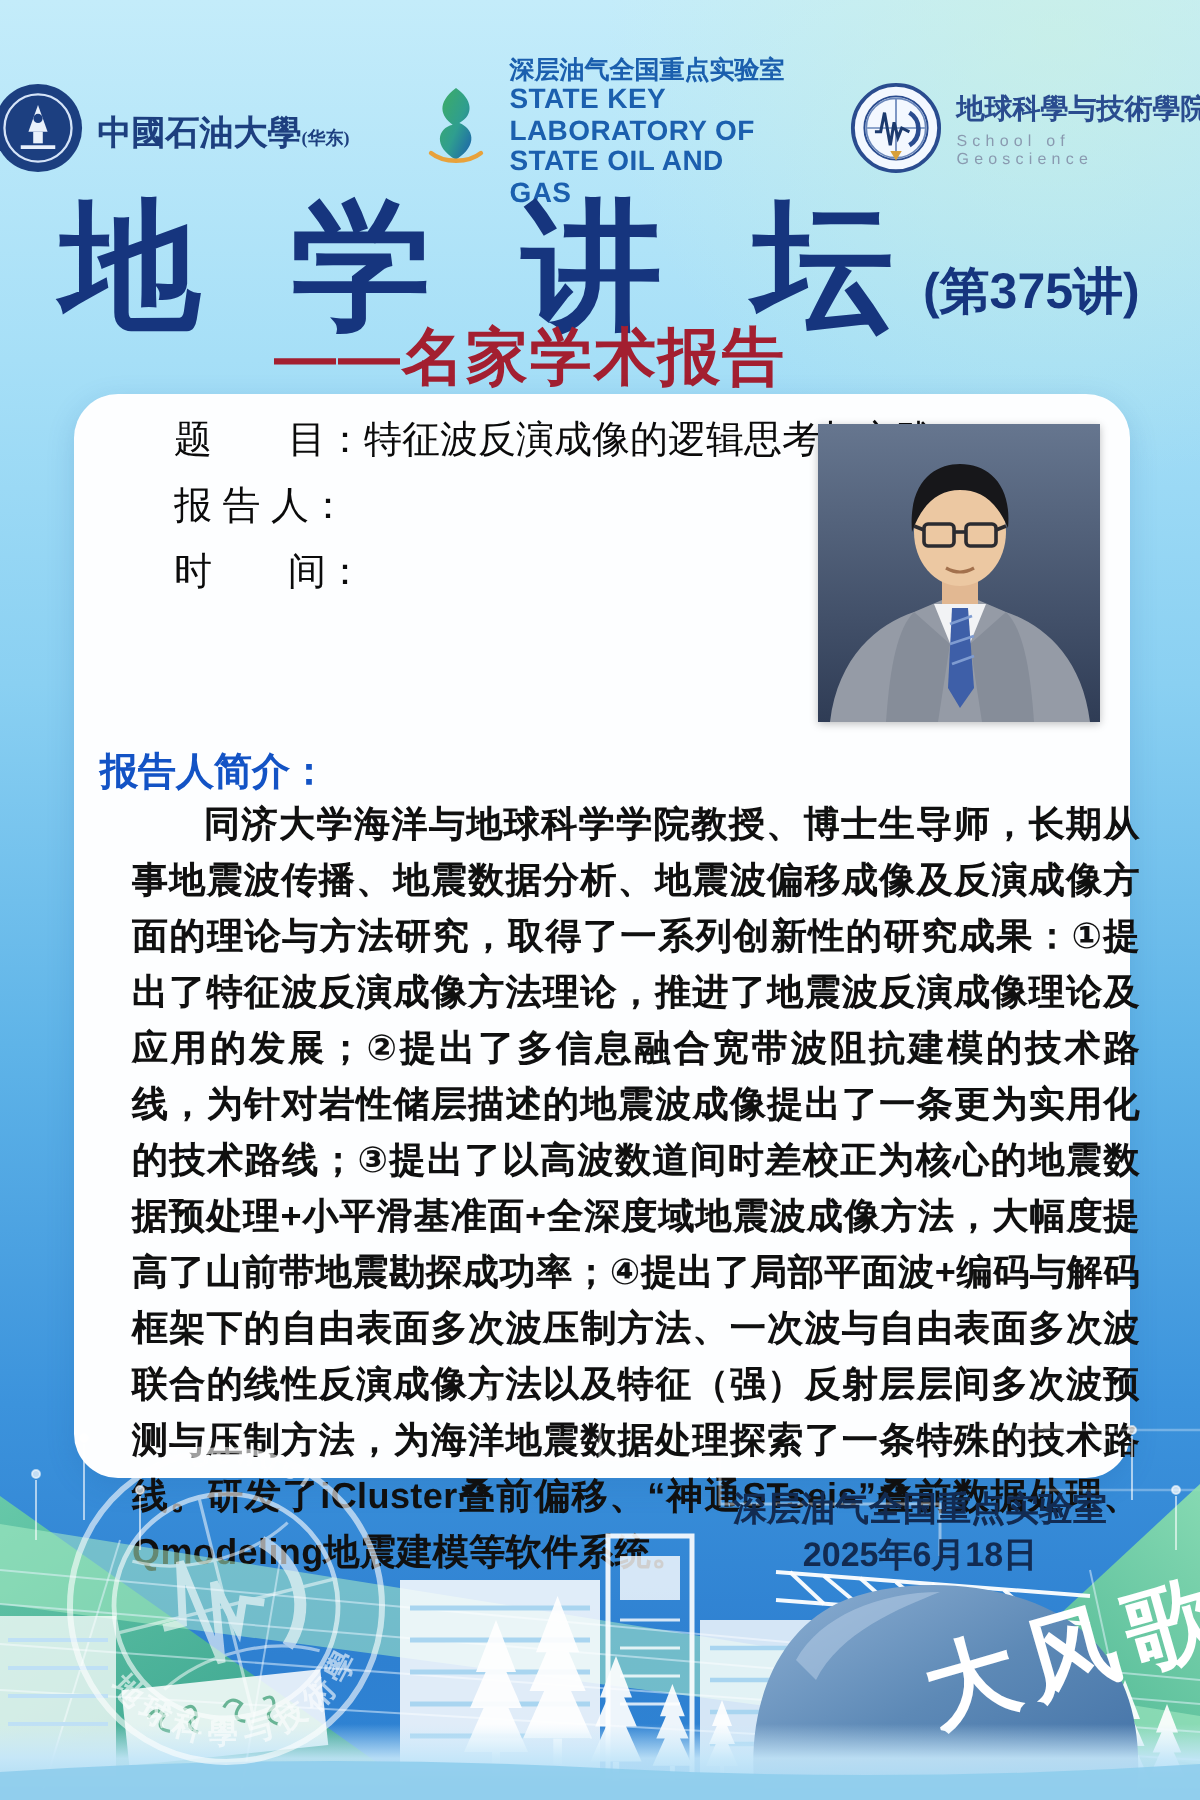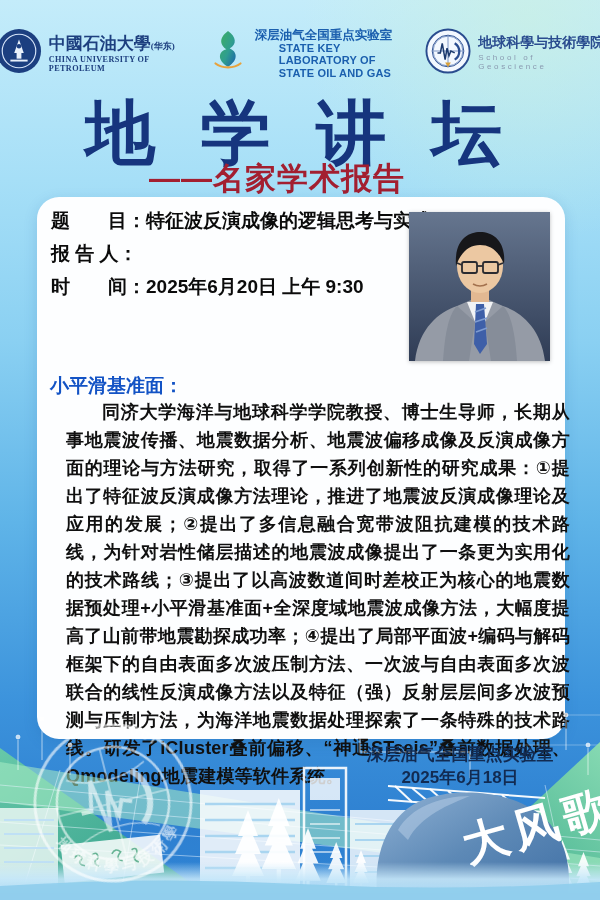--- a/index.html
+++ b/index.html
@@ -12,33 +12,33 @@
       linear-gradient(180deg,#c4ecfa 0%, #a6dff7 20%, #8ad0f2 38%, #5fb4e8 58%, #3c93dc 78%, #2e80d1 92%, #2f84d4 100%);
   }
   
   .logos{ position:absolute; left:0; top:28px; width:600px; display:flex; justify-content:center; gap:33px; }
   .logo{ display:flex; align-items:center; gap:7px; }
   .logo-txt{ display:flex; flex-direction:column; line-height:1.12; }
   .cup-cn{ font-family:"Liberation Serif","DejaVu Serif",serif; font-weight:700; font-size:17px; color:#1d3f7f; white-space:nowrap;}
   .cup-suffix{ font-size:9px; font-weight:700; }
   .cup-en{ font-family:"Liberation Serif","DejaVu Serif",serif; font-size:8.2px; font-weight:700; color:#1d3f7f; letter-spacing:.4px; margin-top:2px;}
   .skl-cn{ font-size:12.5px; font-weight:800; color:#1b5fae; white-space:nowrap;}
-  .skl-en{ font-size:11px; font-weight:800; color:#1b5fae; letter-spacing:.2px;margin-left:24px;}
+  .skl-en{ font-size:14px; font-weight:800; color:#1b5fae; letter-spacing:.2px;}
   .geo-cn{ font-family:"Liberation Serif","DejaVu Serif",serif; font-weight:700; font-size:14px; color:#2a4c8f; white-space:nowrap;}
   .geo-en{ font-size:8px; font-weight:400; color:#8a9ab0; letter-spacing:2.6px; margin-top:3px;}
   
   .title-row{ position:absolute; left:0; top:98px; width:600px; display:flex; justify-content:center; align-items:flex-end; }
   .title-main{ font-size:70px; font-weight:700; color:#16357e; letter-spacing:13px; line-height:1; }
   .title-issue{ font-size:25px; font-weight:800; color:#16357e; margin-left:2px; padding-bottom:6px; letter-spacing:0; }
-  .subtitle{ position:absolute; left:12px; top:158px; width:530px; text-align:center; font-size:31px; font-weight:900; color:#a31f30; letter-spacing:1px;}
+  .subtitle{ position:absolute; left:0; top:158px; width:530px; text-align:center; font-size:31px; font-weight:900; color:#a31f30; letter-spacing:1px;}
   
   .card{ position:absolute; left:37px; top:197px; width:528px; height:542px; background:#fdfeff; border-radius:22px; z-index:2;
          box-shadow:0 4px 14px rgba(30,90,160,.18); }
   .info{ position:absolute; left:14px; top:14px; display:flex; flex-direction:column; gap:13px; }
-  .row{ display:flex; font-size:19px; font-weight:700; color:#0b0b0b; line-height:1.05; }
+  .row{ display:flex; font-size:19px; font-weight:400; color:#0b0b0b; line-height:1.05;margin-left:36px; }
   .row .lbl{ white-space:pre; }
   .row .val{ white-space:pre; }
   .photo{ position:absolute; left:372px; top:15px; width:141px; height:149px; overflow:hidden; box-shadow:0 1px 4px rgba(0,0,0,.25); }
   .bio-h{ position:absolute; left:13px; top:176px; font-size:19px; font-weight:800; color:#1353c5; }
   .bio-t{ position:absolute; left:29px; top:201px; width:504px; font-size:18px; font-weight:700; color:#101010;
           line-height:28px; text-align:justify; text-indent:2em; letter-spacing:.2px; }
   
   .footer{ position:absolute; left:340px; top:743px; width:240px; text-align:center; z-index:5;
            font-size:17px; font-weight:800; color:#122b52; line-height:23px; }
   
@@ -57,21 +57,20 @@
           <circle cx="24" cy="24" r="23" fill="#1c3f80"></circle>
           <circle cx="24" cy="24" r="17.5" fill="none" stroke="#d5e4f8" stroke-width="1.2"></circle>
           <polygon points="24,12 19,26 29,26" fill="#e9f1fb"></polygon>
           <rect x="21.5" y="26" width="5" height="6" fill="#e9f1fb"></rect>
           <path d="M15 34 h18" stroke="#e9f1fb" stroke-width="2"></path>
           <circle cx="24" cy="19" r="2.4" fill="#1c3f80"></circle>
         </svg>
       </span>
       <span class="logo-txt">
         <span class="cup-cn"><span>中國石油大學</span><span class="cup-suffix">(华东)</span></span>
-        <span class="cup-en">CHINA UNIVERSITY OF PETROLEUM</span>
       </span>
     </div>
 
     <div class="logo">
       <span>
         <svg width="40" height="46" viewBox="0 0 48 54">
           <defs>
             <linearGradient id="g1" x1="0" y1="0" x2="1" y2="1">
               <stop offset="0" stop-color="#3fae62"></stop>
                 <stop offset=".55" stop-color="#2f9e8f"></stop>
@@ -102,20 +101,21 @@
       </span>
       <span class="logo-txt">
         <span class="geo-cn">地球科學与技術學院</span>
         <span class="geo-en">School of Geoscience</span>
       </span>
     </div>
   </div>
 
   <div class="title-row">
     <span class="title-main">地 学 讲 坛</span>
+    <span class="title-issue">(第375讲)</span>
   </div>
   <div class="subtitle">——名家学术报告</div>
 
   <svg class="scene" viewBox="0 0 600 210">
     <defs>
       <linearGradient id="wedge" x1="0" y1="1" x2="1" y2="0">
         <stop offset="0" stop-color="#2fa97c"></stop>
           <stop offset="1" stop-color="#8fe2ae"></stop>
       </linearGradient>
       <linearGradient id="wedgeL" x1="0" y1="0" x2="1" y2="1">
@@ -295,21 +295,20 @@
     <div class="info">
       <div class="row">
         <span class="lbl">题　　目：</span>
         <span class="val">特征波反演成像的逻辑思考与实践</span>
       </div>
       <div class="row">
         <span class="lbl">报 告 人：</span>
       </div>
       <div class="row">
         <span class="lbl">时　　间：</span>
-        <span class="val">2025年6月20日 上午 9:30</span>
       </div>
     </div>
 
     <div class="photo">
       <svg width="141" height="149" viewBox="0 0 141 149">
         <defs>
           <linearGradient id="pbg" x1="0" y1="0" x2="0" y2="1">
             <stop offset="0" stop-color="#66768f"></stop>
               <stop offset="1" stop-color="#2f3c55"></stop>
           </linearGradient>
@@ -332,21 +331,21 @@
           <rect x="53" y="50" width="15" height="11" rx="2"></rect>
           <rect x="74" y="50" width="15" height="11" rx="2"></rect>
           <line x1="68" y1="54" x2="74" y2="54"></line>
           <line x1="53" y1="53" x2="48" y2="51"></line>
             <line x1="89" y1="53" x2="94" y2="51"></line>
         </g>
         <path d="M64 72 q7 4 14 0" stroke="#a3714d" stroke-width="1.6" fill="none"></path>
       </svg>
     </div>
 
-    <div class="bio-h">小平滑基准面：</div>
+    <div class="bio-h">报告人简介：</div>
     <div class="bio-t">同济大学海洋与地球科学学院教授、博士生导师，长期从事地震波传播、地震数据分析、地震波偏移成像及反演成像方面的理论与方法研究，取得了一系列创新性的研究成果：①提出了特征波反演成像方法理论，推进了地震波反演成像理论及应用的发展；②提出了多信息融合宽带波阻抗建模的技术路线，为针对岩性储层描述的地震波成像提出了一条更为实用化的技术路线；③提出了以高波数道间时差校正为核心的地震数据预处理+小平滑基准面+全深度域地震波成像方法，大幅度提高了山前带地震勘探成功率；④提出了局部平面波+编码与解码框架下的自由表面多次波压制方法、一次波与自由表面多次波联合的线性反演成像方法以及特征（强）反射层层间多次波预测与压制方法，为海洋地震数据处理探索了一条特殊的技术路线。研发了iCluster叠前偏移、“神通STseis”叠前数据处理、Qmodeling地震建模等软件系统。</div>
   </div>
 
   <div class="footer">
     <div>深层油气全国重点实验室</div>
     <div>2025年6月18日</div>
   </div>
 
 </div>
 

